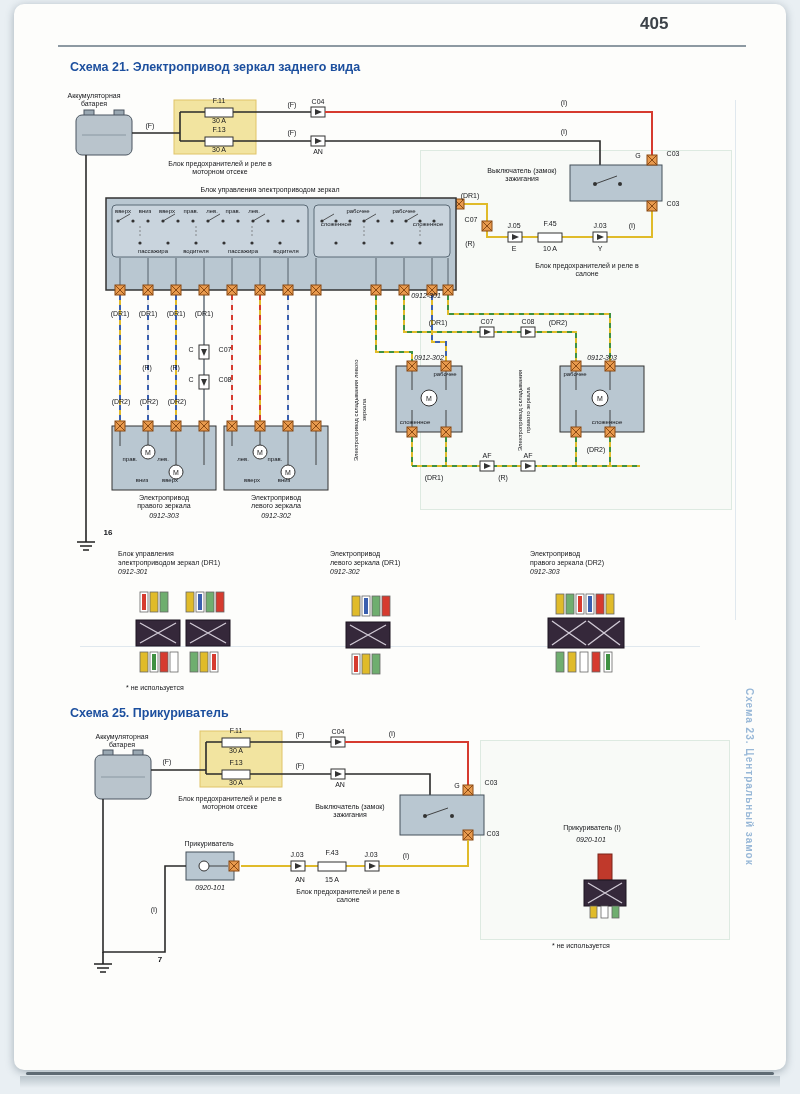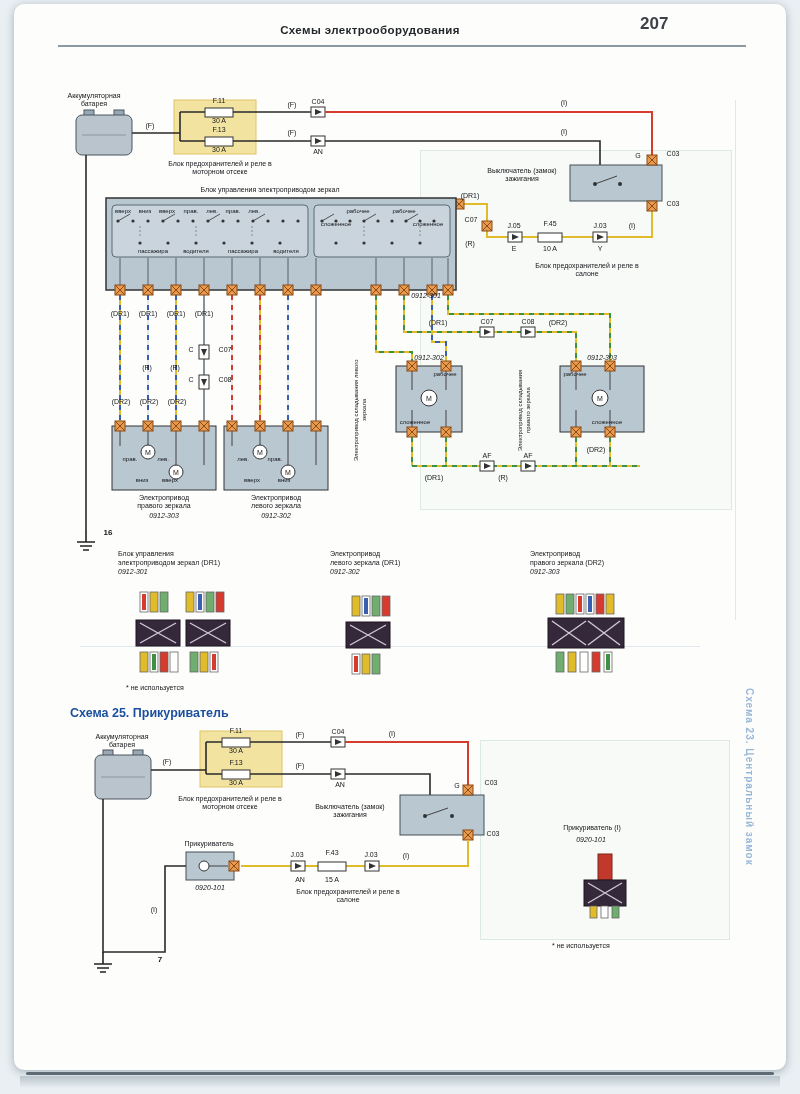--- a/index.html
+++ b/index.html
@@ -29,23 +29,23 @@
 
 <div class="scan">
   <div class="page"></div>
 
   <div class="ghostbox" style="left:420px;top:150px;width:312px;height:360px"></div>
   <div class="ghostbox" style="left:480px;top:740px;width:250px;height:200px"></div>
   <div class="ghostline" style="left:735px;top:100px;width:1px;height:520px"></div>
   <div class="ghostline" style="left:80px;top:646px;width:620px;height:1px"></div>
   <div class="gvert" style="left:744px;top:688px;height:300px">Схема 23. Центральный замок</div>
 
-  <div class="hdr">Схемы электрооборудования</div>
-  <div class="pnum">207</div>
+  <div class="pnum">405</div>
   <div class="rule"></div>
+  <div class="sec-title" style="left:70px;top:60px">Схема 21. Электропривод зеркал заднего вида</div>
   <div class="sec-title" style="left:70px;top:706px">Схема 25. Прикуриватель</div>
 
   <svg class="wires" width="800" height="1094" viewBox="0 0 800 1094">
     <defs>
       <g id="cn">
           <rect x="-5" y="-5" width="10" height="10" fill="#e89a4e" stroke="#8a4a14"></rect>
           <path d="M-5,-5L5,5M5,-5L-5,5" stroke="#8a4a14" fill="none"></path>
         </g>
       <g id="ic">
           <rect x="-7" y="-5" width="14" height="10" fill="#fff" stroke="#333"></rect>

